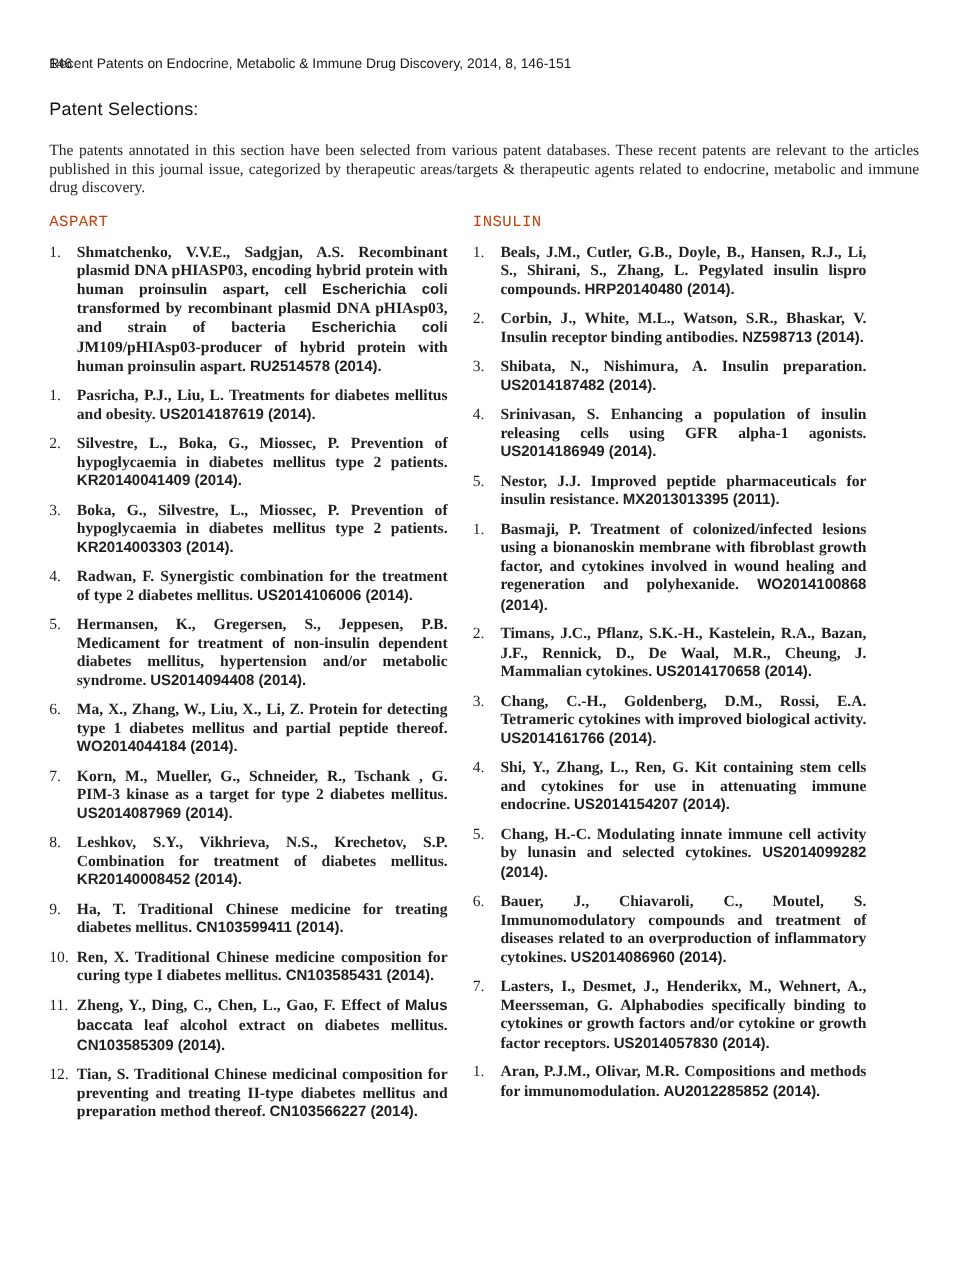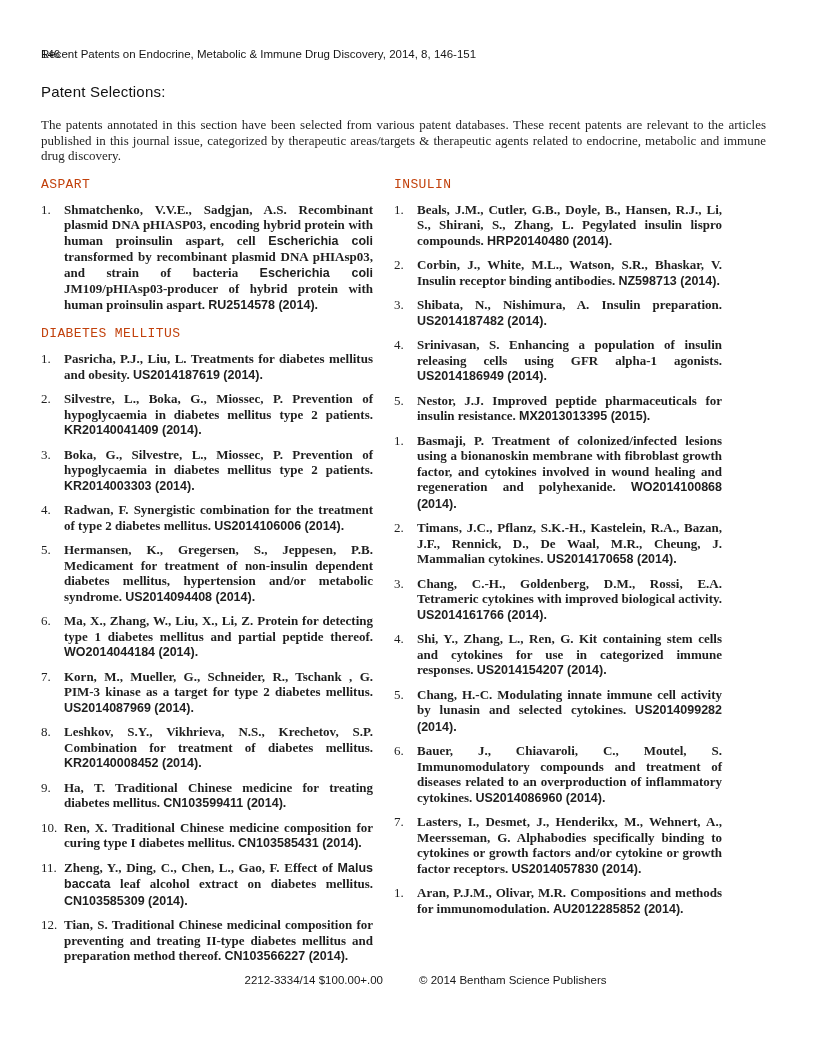--- a/index.html
+++ b/index.html
@@ -45,21 +45,20 @@
 
   <div class="columns">
     <div class="col-left">
         <div class="section-heading">ASPART</div>
         <div class="ref-list">
           <div class="ref-item">
             <span class="ref-num">1.</span>
             <div class="ref-text"><span>Shmatchenko, V.V.E., Sadgjan, A.S. Recombinant plasmid DNA pHIASP03, encoding hybrid protein with human proinsulin aspart, cell </span><span class="sans">Escherichia coli</span><span> transformed by recombinant plasmid DNA pHIAsp03, and strain of bacteria </span><span class="sans">Escherichia coli</span><span> JM109/pHIAsp03-producer of hybrid protein with human proinsulin aspart. </span><span class="sans">RU2514578 (2014).</span></div>
           </div>
         </div>
-        <div class="section-heading">DIABETES MELLITUS</div>
         <div class="ref-list">
           <div class="ref-item">
             <span class="ref-num">1.</span>
             <div class="ref-text"><span>Pasricha, P.J., Liu, L. Treatments for diabetes mellitus and obesity. </span><span class="sans">US2014187619 (2014).</span></div>
           </div>
           <div class="ref-item">
             <span class="ref-num">2.</span>
             <div class="ref-text"><span>Silvestre, L., Boka, G., Miossec, P. Prevention of hypoglycaemia in diabetes mellitus type 2 patients. </span><span class="sans">KR20140041409 (2014).</span></div>
           </div>
           <div class="ref-item">
@@ -118,39 +117,39 @@
           <div class="ref-item">
             <span class="ref-num">3.</span>
             <div class="ref-text"><span>Shibata, N., Nishimura, A. Insulin preparation. </span><span class="sans">US2014187482 (2014).</span></div>
           </div>
           <div class="ref-item">
             <span class="ref-num">4.</span>
             <div class="ref-text"><span>Srinivasan, S. Enhancing a population of insulin releasing cells using GFR alpha-1 agonists. </span><span class="sans">US2014186949 (2014).</span></div>
           </div>
           <div class="ref-item">
             <span class="ref-num">5.</span>
-            <div class="ref-text"><span>Nestor, J.J. Improved peptide pharmaceuticals for insulin resistance. </span><span class="sans">MX2013013395 (2015).</span></div>
+            <div class="ref-text"><span>Nestor, J.J. Improved peptide pharmaceuticals for insulin resistance. </span><span class="sans">MX2013013395 (2011).</span></div>
           </div>
         </div>
         <div class="ref-list">
           <div class="ref-item">
             <span class="ref-num">1.</span>
             <div class="ref-text"><span>Basmaji, P. Treatment of colonized/infected lesions using a bionanoskin membrane with fibroblast growth factor, and cytokines involved in wound healing and regeneration and polyhexanide. </span><span class="sans">WO2014100868 (2014).</span></div>
           </div>
           <div class="ref-item">
             <span class="ref-num">2.</span>
             <div class="ref-text"><span>Timans, J.C., Pflanz, S.K.-H., Kastelein, R.A., Bazan, J.F., Rennick, D., De Waal, M.R., Cheung, J. Mammalian cytokines. </span><span class="sans">US2014170658 (2014).</span></div>
           </div>
           <div class="ref-item">
             <span class="ref-num">3.</span>
             <div class="ref-text"><span>Chang, C.-H., Goldenberg, D.M., Rossi, E.A. Tetrameric cytokines with improved biological activity. </span><span class="sans">US2014161766 (2014).</span></div>
           </div>
           <div class="ref-item">
             <span class="ref-num">4.</span>
-            <div class="ref-text"><span>Shi, Y., Zhang, L., Ren, G. Kit containing stem cells and cytokines for use in categorized immune responses. </span><span class="sans">US2014154207 (2014).</span></div>
+            <div class="ref-text"><span>Shi, Y., Zhang, L., Ren, G. Kit containing stem cells and cytokines for use in attenuating immune endocrine. </span><span class="sans">US2014154207 (2014).</span></div>
           </div>
           <div class="ref-item">
             <span class="ref-num">5.</span>
             <div class="ref-text"><span>Chang, H.-C. Modulating innate immune cell activity by lunasin and selected cytokines. </span><span class="sans">US2014099282 (2014).</span></div>
           </div>
           <div class="ref-item">
             <span class="ref-num">6.</span>
             <div class="ref-text"><span>Bauer, J., Chiavaroli, C., Moutel, S. Immunomodulatory compounds and treatment of diseases related to an overproduction of inflammatory cytokines. </span><span class="sans">US2014086960 (2014).</span></div>
           </div>
           <div class="ref-item">
@@ -160,18 +159,14 @@
         </div>
         <div class="ref-list">
           <div class="ref-item">
             <span class="ref-num">1.</span>
             <div class="ref-text"><span>Aran, P.J.M., Olivar, M.R. Compositions and methods for immunomodulation. </span><span class="sans">AU2012285852 (2014).</span></div>
           </div>
         </div>
       </div>
   </div>
 
-  <div class="footer">
-    <span>2212-3334/14 $100.00+.00</span>
-    <span>© 2014 Bentham Science Publishers</span>
-  </div>
 
 </div>
 
 </body></html>

